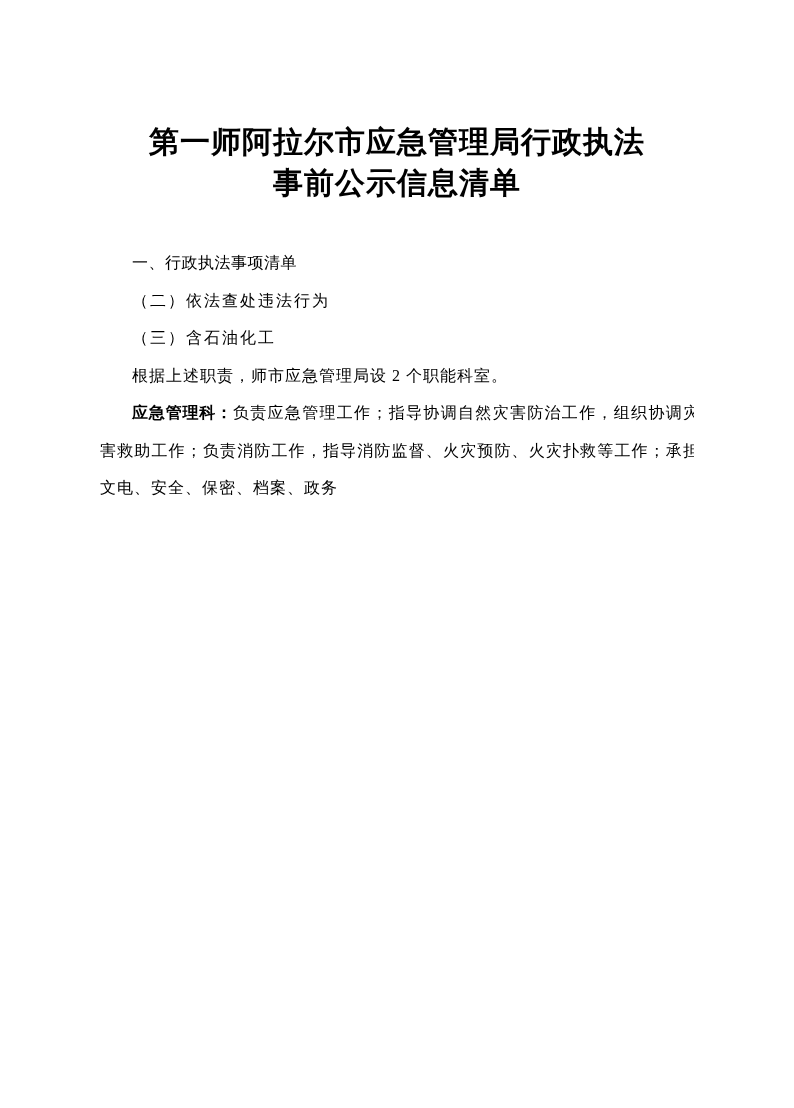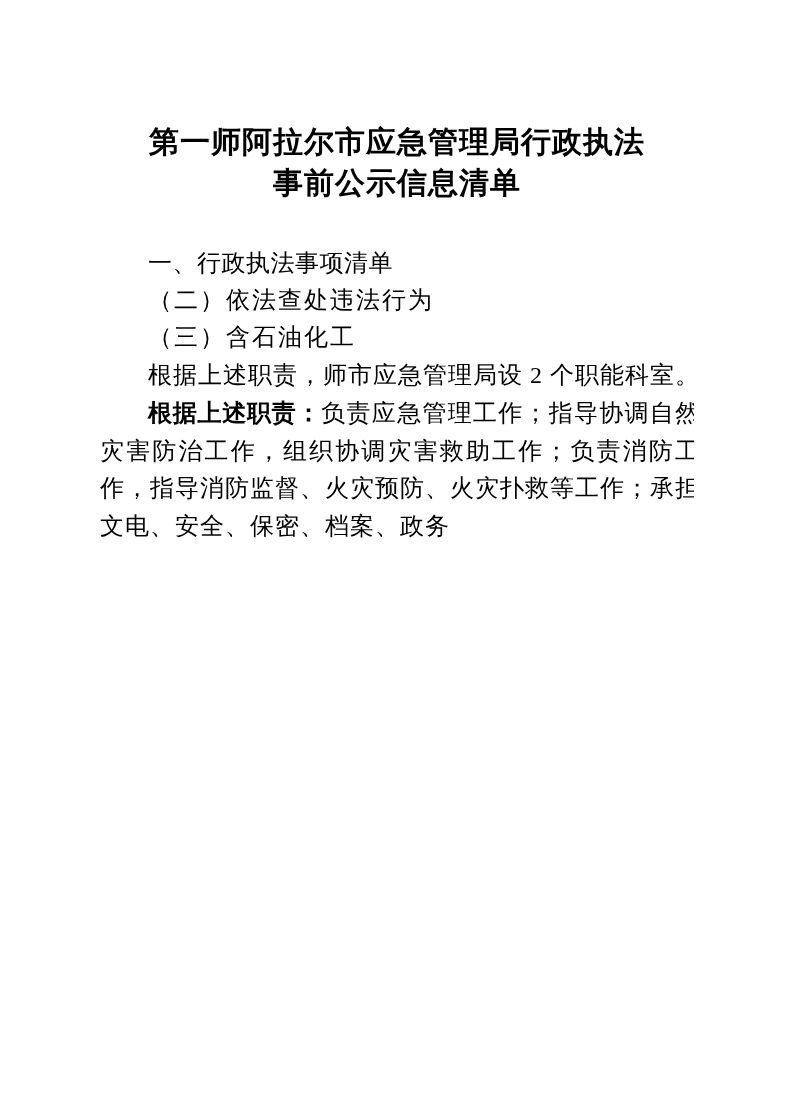--- a/index.html
+++ b/index.html
@@ -37,21 +37,21 @@
     font-family: "Liberation Serif", serif;
     font-size: 21.5px;
     line-height: 37.5px;
     color: #000000;
   }
   .doc-body h2,
   .doc-body h3,
   .doc-body p {
     margin: 0;
     padding: 0;
-    font-size: 24px;
+    font-size: 16px;
     line-height: 37.5px;
     text-indent: 2em;
     font-weight: normal;
   }
   .h-hei {
     font-family: "Liberation Sans", sans-serif;
     font-weight: bold;
     letter-spacing: 0.5px;
   }
   .h-kai {
@@ -85,17 +85,17 @@
 
 
 
     <h3 class="h-kai">（二）依法查处违法行为</h3>
 
 
     <h3 class="h-kai">（三）含石油化工</h3>
 
     <p class="para">根据上述职责，师市应急管理局设 2 个职能科室。</p>
 
-    <p class="para"><strong class="dept-label">根据上述职责：</strong><span>负责应急管理工作；指导协调自然灾害防治工作，组织协调灾害救助工作；负责消防工作，指导消防监督、火灾预防、火灾扑救等工作；承担文电、安全、保密、档案、政务</span></p>
+    <p class="para"><strong class="dept-label">应急管理科：</strong><span>负责应急管理工作；指导协调自然灾害防治工作，组织协调灾害救助工作；负责消防工作，指导消防监督、火灾预防、火灾扑救等工作；承担文电、安全、保密、档案、政务</span></p>
 
   </main>
 
 </div>
 
 </body></html>

